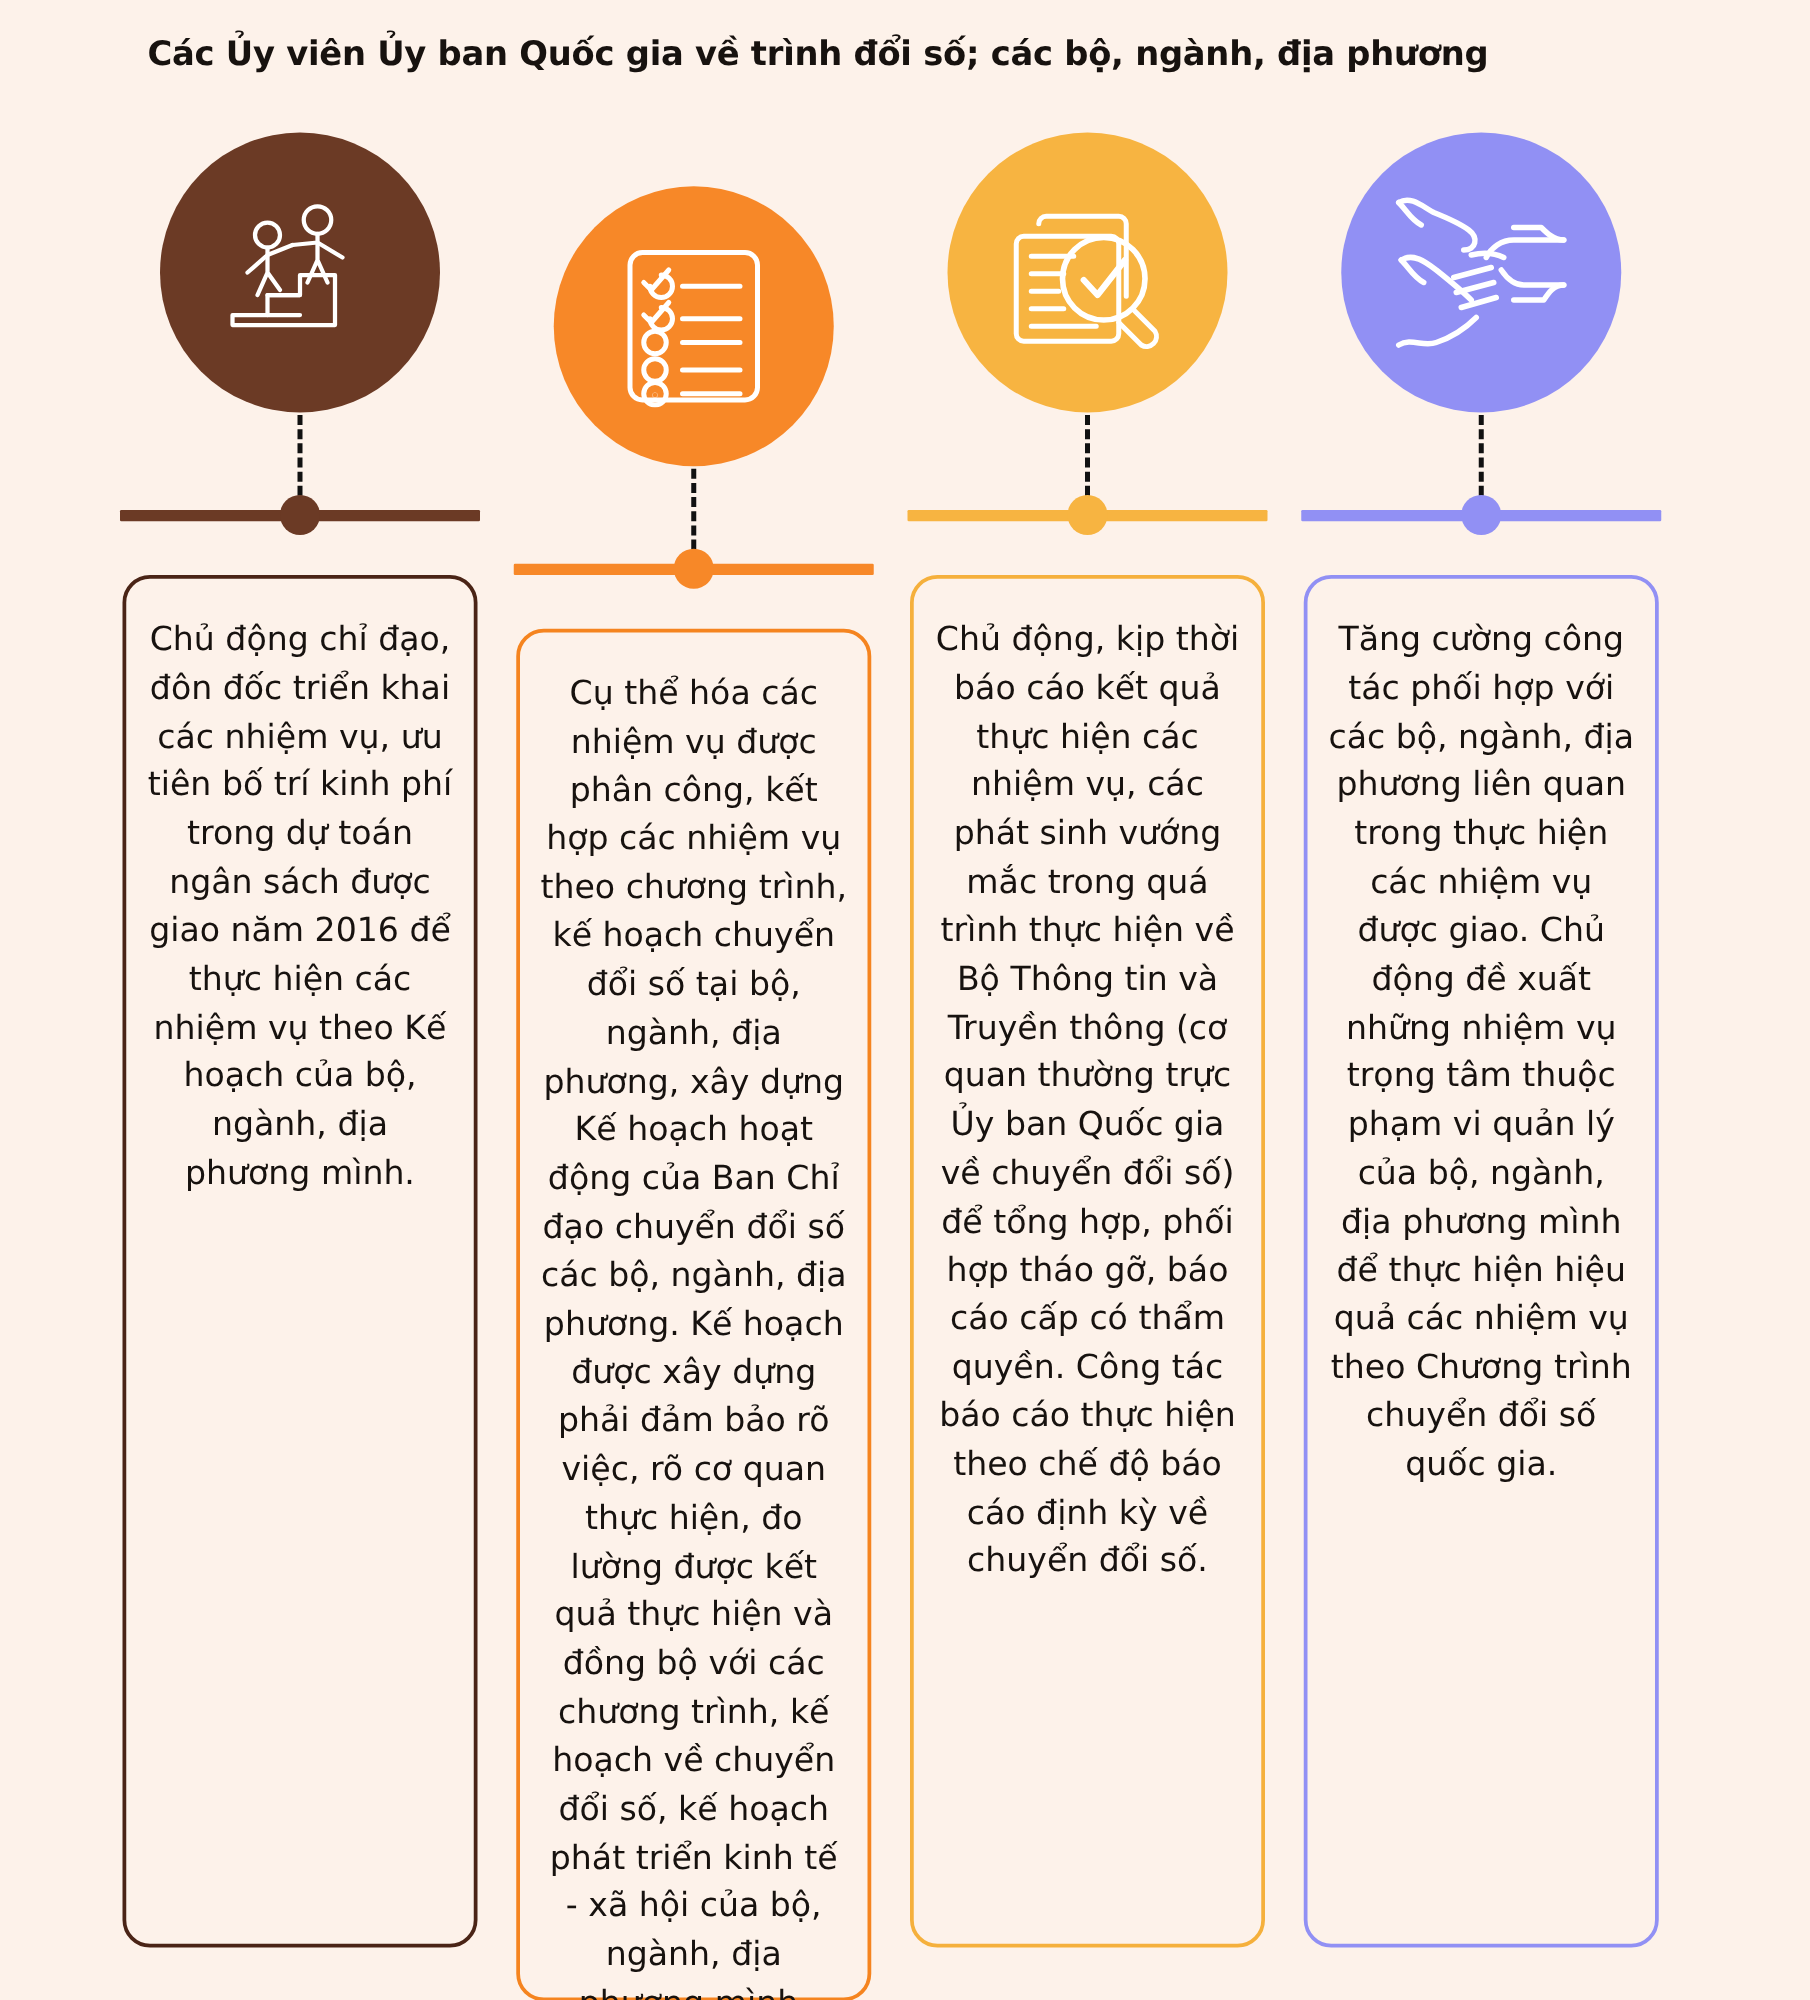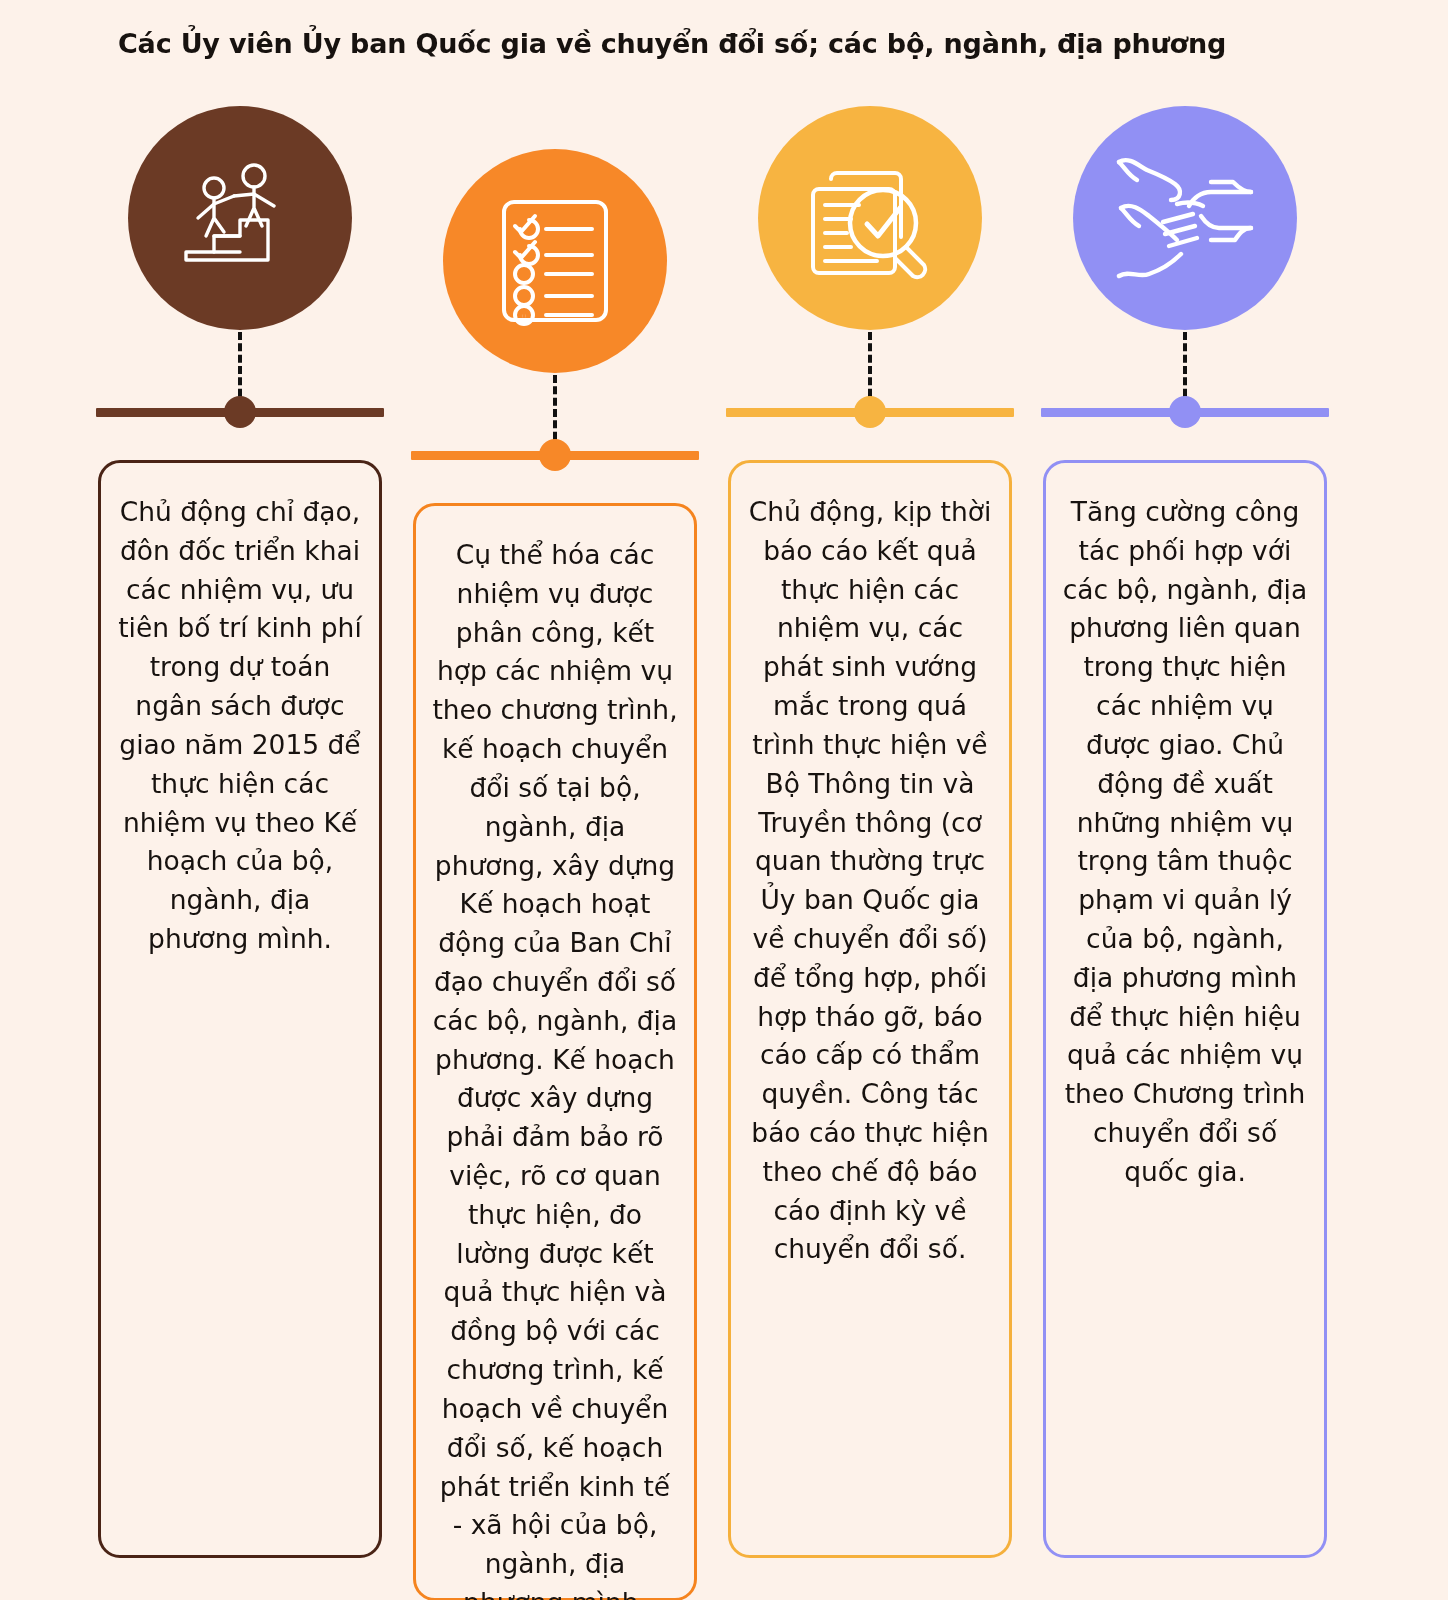--- a/index.html
+++ b/index.html
@@ -119,21 +119,21 @@
     text-align: center;
     color: #17120f;
     font-family: "DejaVu Sans", "Liberation Sans", sans-serif;
   }
 </style>
 </head>
 <body style="background: rgb(253, 242, 234);">
 
 <div class="page">
 
-  <div class="title">Các Ủy viên Ủy ban Quốc gia về chuyển đổi số; các bộ, ngành, địa phương</div>
+  <div class="title">Các Ủy viên Ủy ban Quốc gia về trình đổi số; các bộ, ngành, địa phương</div>
 
   <div class="columns">
 
     <div class="col c0">
       <div class="circle" id="circle-0" style="background: rgb(107, 58, 37);">
         <svg width="124" height="124" viewBox="0 0 124 124" fill="none" stroke="#ffffff" stroke-width="3.4" stroke-linecap="round" stroke-linejoin="round">
 
           <path d="M8 104 L8 96 L36 96 L36 80 L62 80 L62 64 L90 64 L90 104 Z"></path>
           <path d="M36 96 L62 96 M36 80 L62 80"></path>
 
@@ -143,21 +143,21 @@
 
           <circle cx="76" cy="20" r="11"></circle>
           <path d="M76 31 L76 52 M76 52 L68 70 M76 52 L84 70"></path>
           <path d="M76 38 L56 40 M76 38 L96 50"></path>
         </svg>
       </div>
       <div class="dash"></div>
       <div class="bar" id="bar-0" style="background: rgb(107, 58, 37);"></div>
       <div class="dot" id="dot-0" style="background: rgb(107, 58, 37);"></div>
       <div class="card" id="card-0" style="border-color: rgb(74, 36, 22);">
-        <p>Chủ động chỉ đạo, đôn đốc triển khai các nhiệm vụ, ưu tiên bố trí kinh phí trong dự toán ngân sách được giao năm 2015 để thực hiện các nhiệm vụ theo Kế hoạch của bộ, ngành, địa phương mình.</p>
+        <p>Chủ động chỉ đạo, đôn đốc triển khai các nhiệm vụ, ưu tiên bố trí kinh phí trong dự toán ngân sách được giao năm 2016 để thực hiện các nhiệm vụ theo Kế hoạch của bộ, ngành, địa phương mình.</p>
       </div>
     </div>
 
     <div class="col c1">
       <div class="circle" id="circle-1" style="background: rgb(247, 136, 40);">
         <svg width="118" height="130" viewBox="0 0 118 130" fill="none" stroke="#ffffff" stroke-width="4" stroke-linecap="round" stroke-linejoin="round">
           <rect x="8" y="6" width="102" height="118" rx="10"></rect>
           <path d="M24 33 a9 9 0 1 0 9 -9"></path>
           <path d="M19 30 l6 6 l14 -16"></path>
           <path d="M24 59 a9 9 0 1 0 9 -9"></path>

